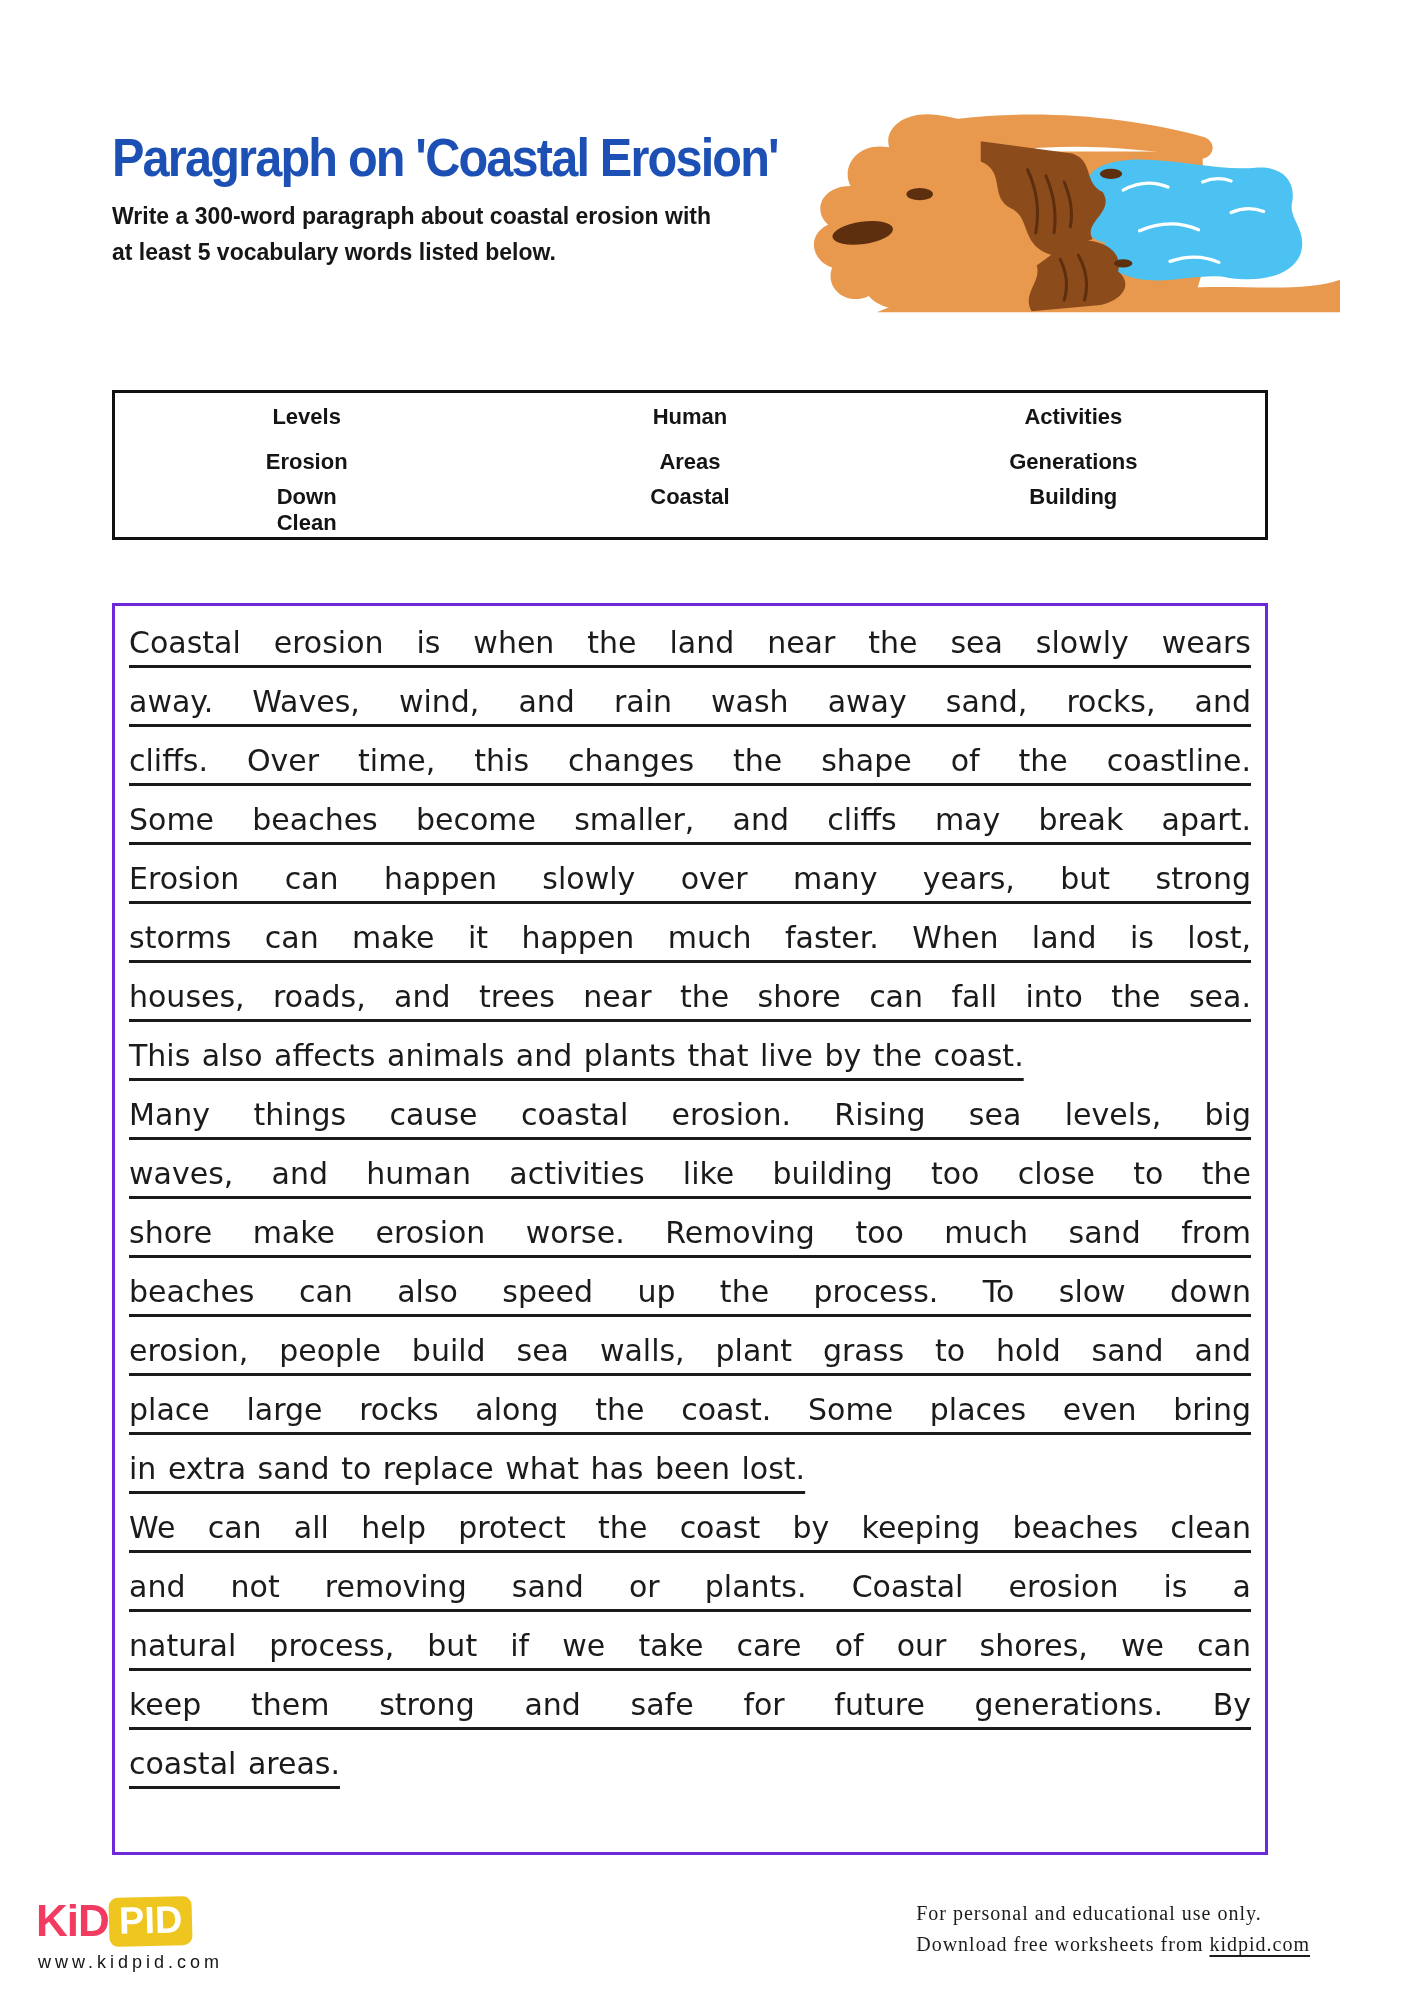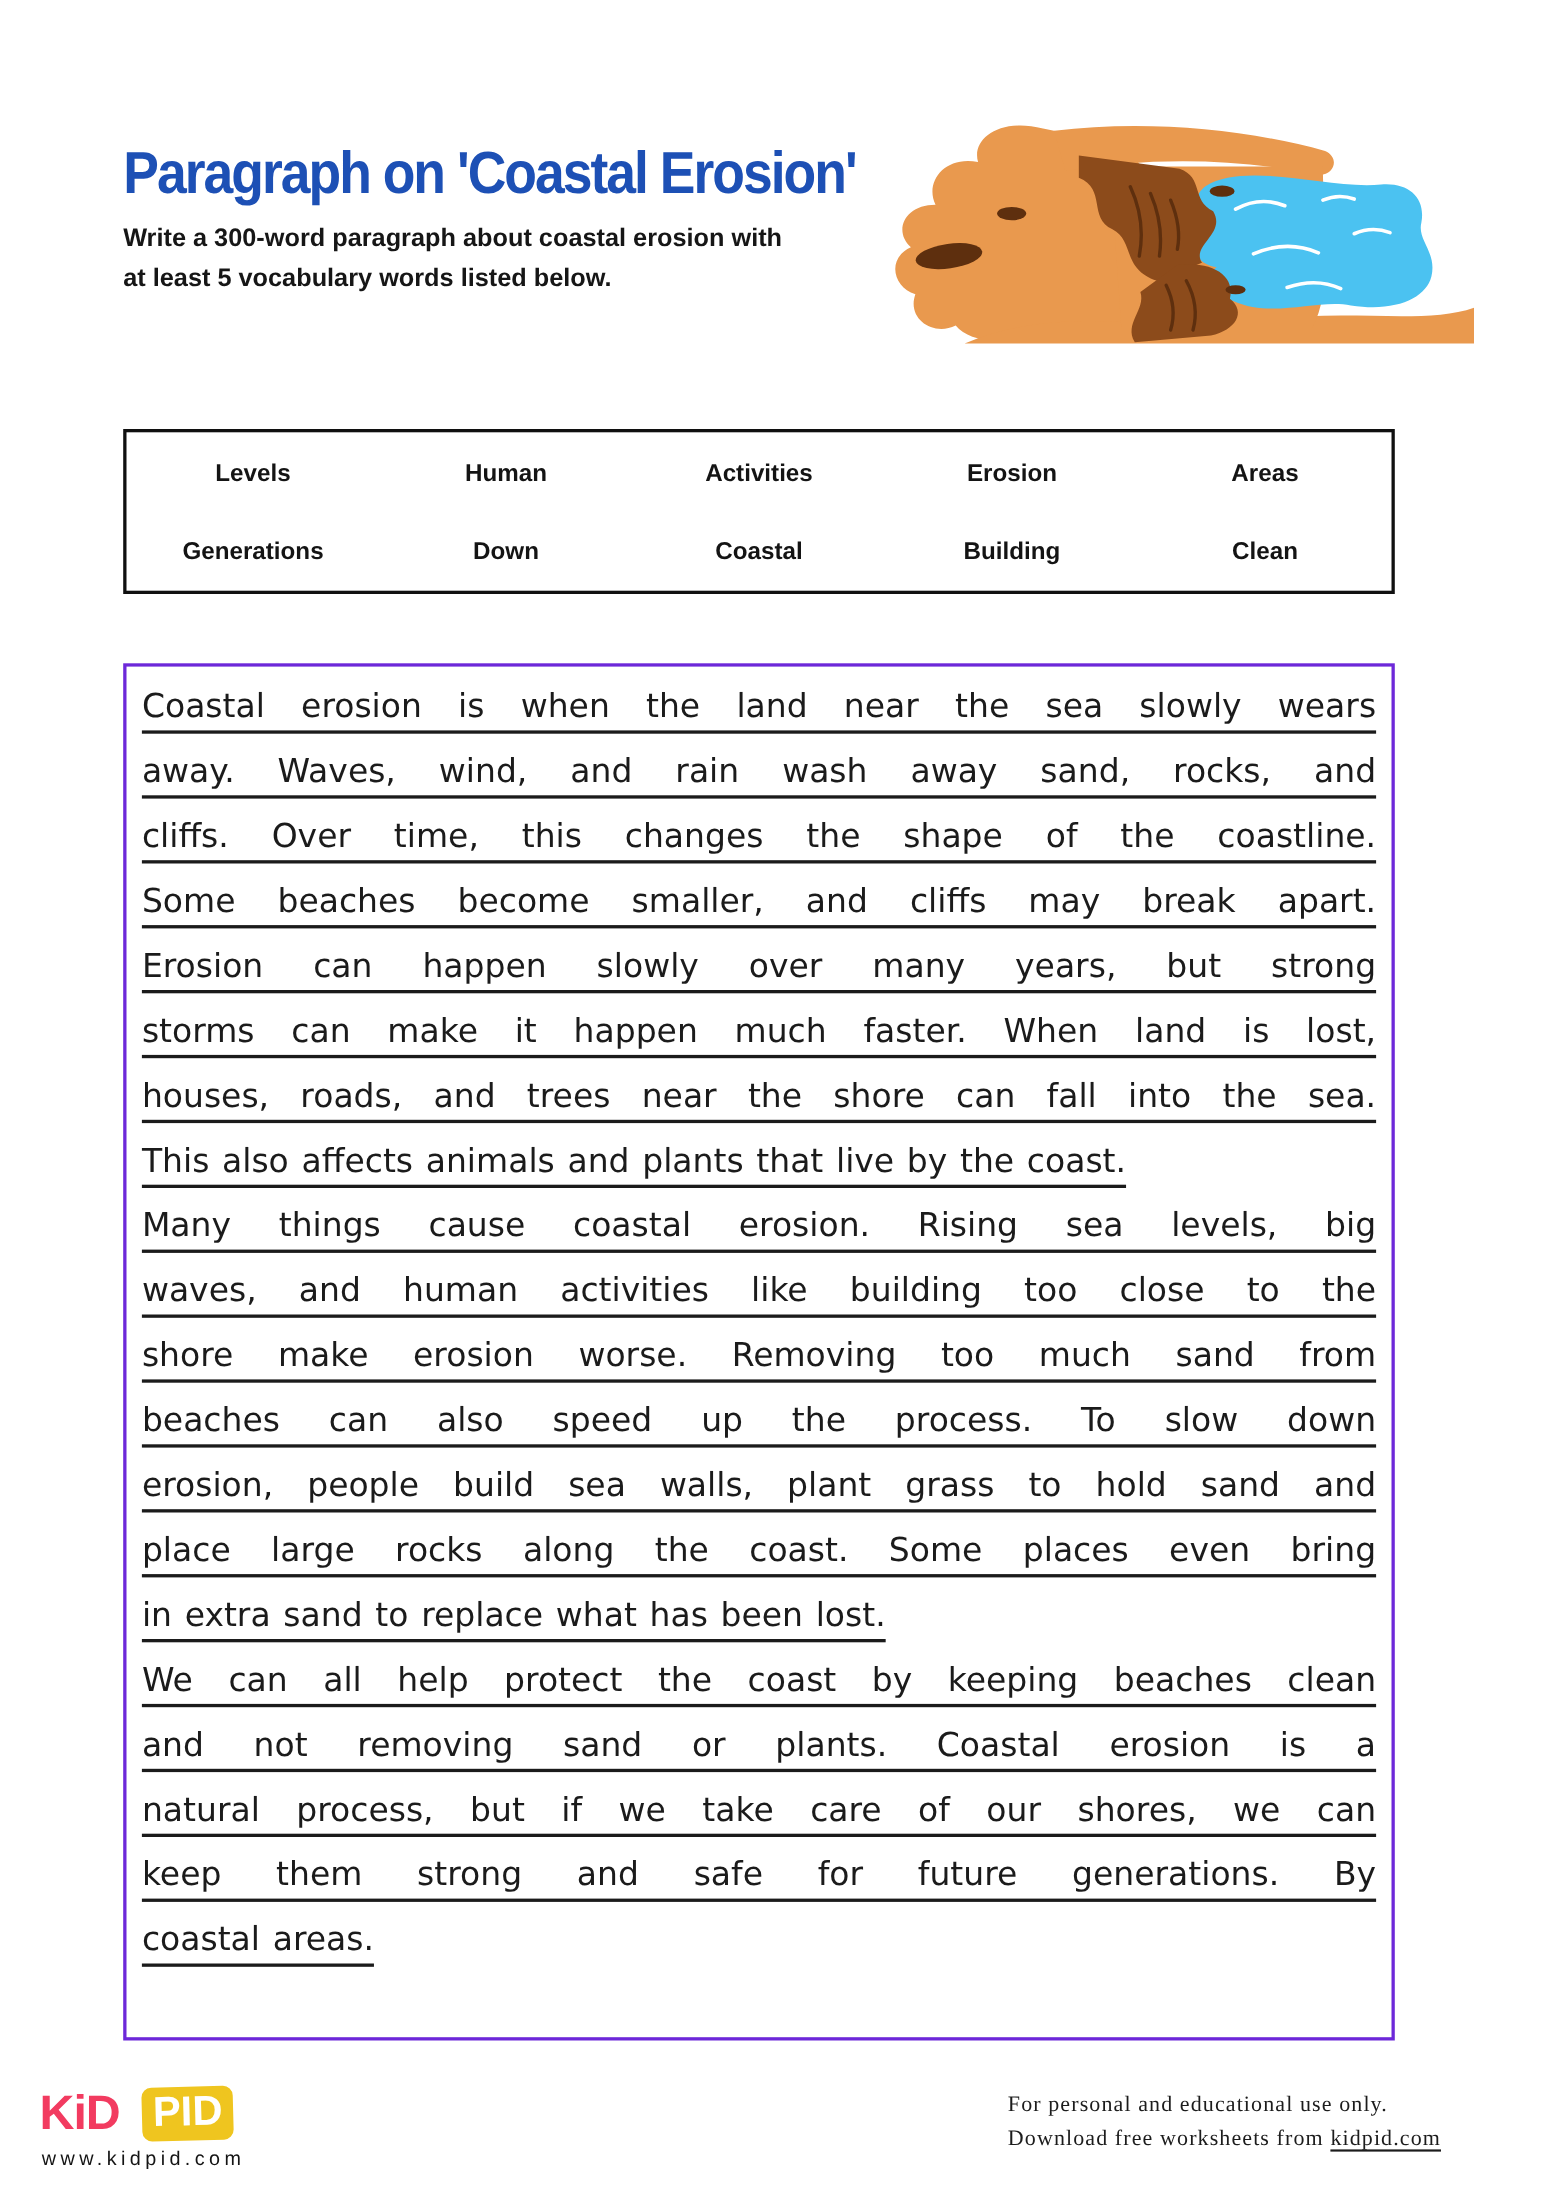--- a/index.html
+++ b/index.html
@@ -12,37 +12,37 @@
          color:var(--title-blue,#1d50b5);white-space:nowrap;
          transform:scaleX(0.9);transform-origin:left center;}
   .subtitle{position:absolute;left:112px;top:198px;font-size:23px;font-weight:bold;
             line-height:36px;color:#161616;}
 
   .illo{position:absolute;left:765px;top:110px;width:575px;height:205px;}
 
   
   .vocab-box{position:absolute;left:112px;top:390px;width:1156px;height:150px;
              box-sizing:border-box;border:3px solid #101010;background:#fff;}
-  .vocab-grid{display:grid;grid-template-columns:repeat(5,1fr);grid-template-rows:1fr 1fr;
+  .vocab-grid{display:grid;grid-template-columns:repeat(3,1fr);grid-template-rows:1fr 1fr;
               height:100%;align-items:center;padding:1px 0;box-sizing:border-box;}
   .vocab-word{text-align:center;font-size:22px;font-weight:bold;color:#141414;}
 
   
   .para-box{position:absolute;left:112px;top:603px;width:1156px;height:1252px;
             box-sizing:border-box;border:3px solid #6d28d9;background:#fff;}
   .para-lines{padding:7px 14px 0 14px;}
   .wline{font-family:"DejaVu Sans","Liberation Sans",sans-serif;
          font-size:30px;line-height:59px;color:#1b1b1b;
          text-decoration:underline;text-decoration-thickness:2.5px;
          text-underline-offset:12px;text-decoration-skip-ink:none;
          word-spacing:2px;}
   .wline.just{text-align:justify;text-align-last:justify;}
 
   
-  .logo{position:absolute;left:36px;top:1896px;display:flex;align-items:center;gap:20px;}
+  .logo{position:absolute;left:36px;top:1896px;display:flex;align-items:center;gap:0;}
   .logo-kid{font-size:44px;font-weight:bold;letter-spacing:-1px;
             color:var(--logo-pink,#f23b60);}
   .logo-pid{font-size:38px;font-weight:bold;color:#ffffff;
             background:var(--logo-yellow,#efc51f);border-radius:9px;
             padding:2px 10px 4px 10px;transform:rotate(-1.5deg);}
   .logo-url{position:absolute;left:38px;top:1952px;font-size:18px;letter-spacing:4px;
             color:#141414;}
   .usage-note{position:absolute;right:104px;top:1898px;
               font-family:"Liberation Serif",serif;font-size:20px;line-height:31px;
               color:#1c1c1c;letter-spacing:1px;}

